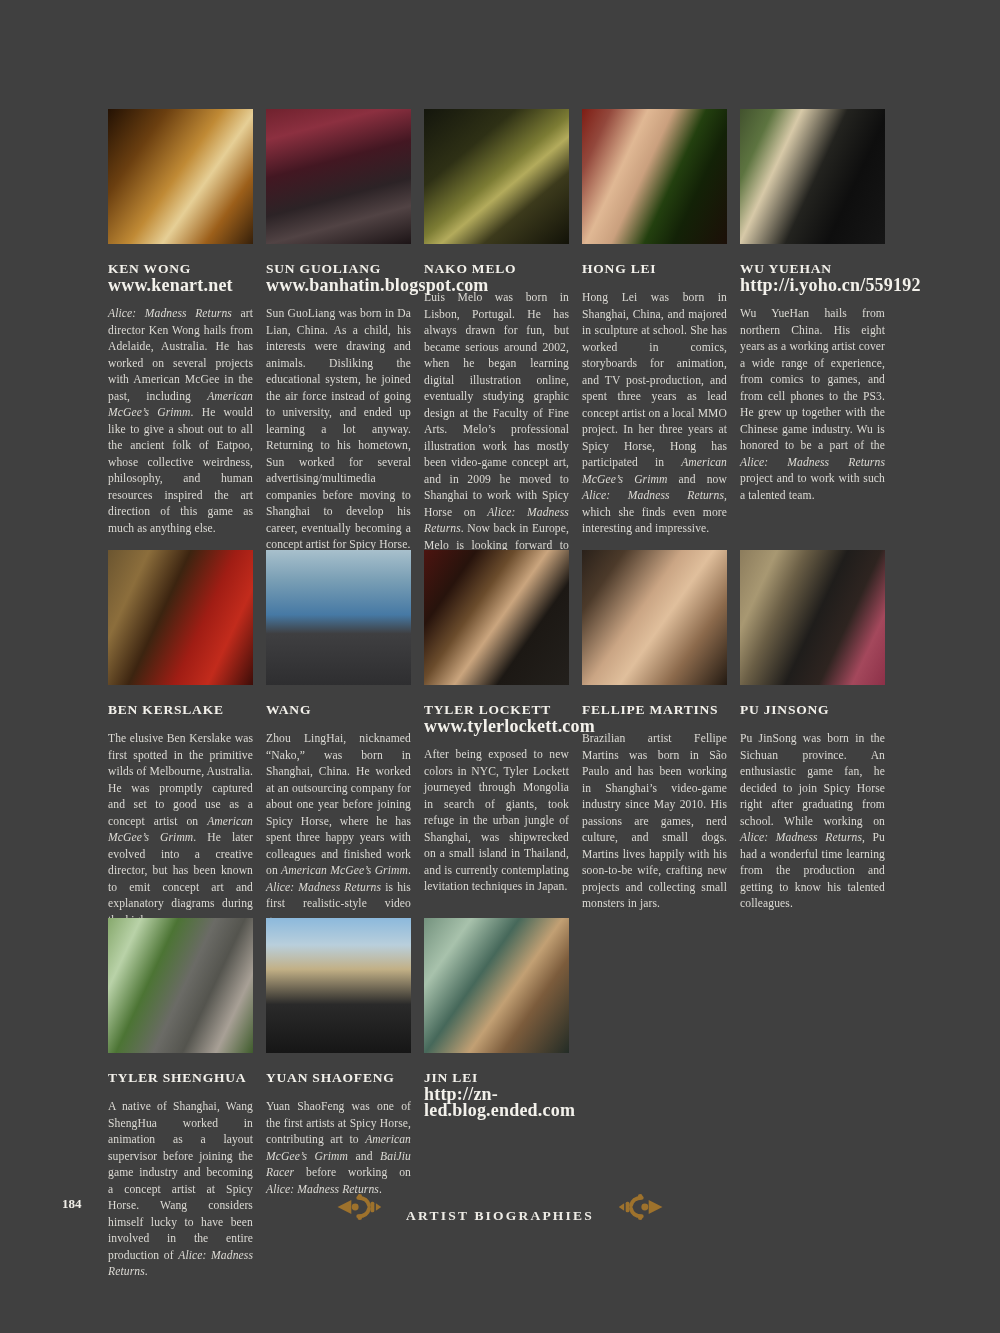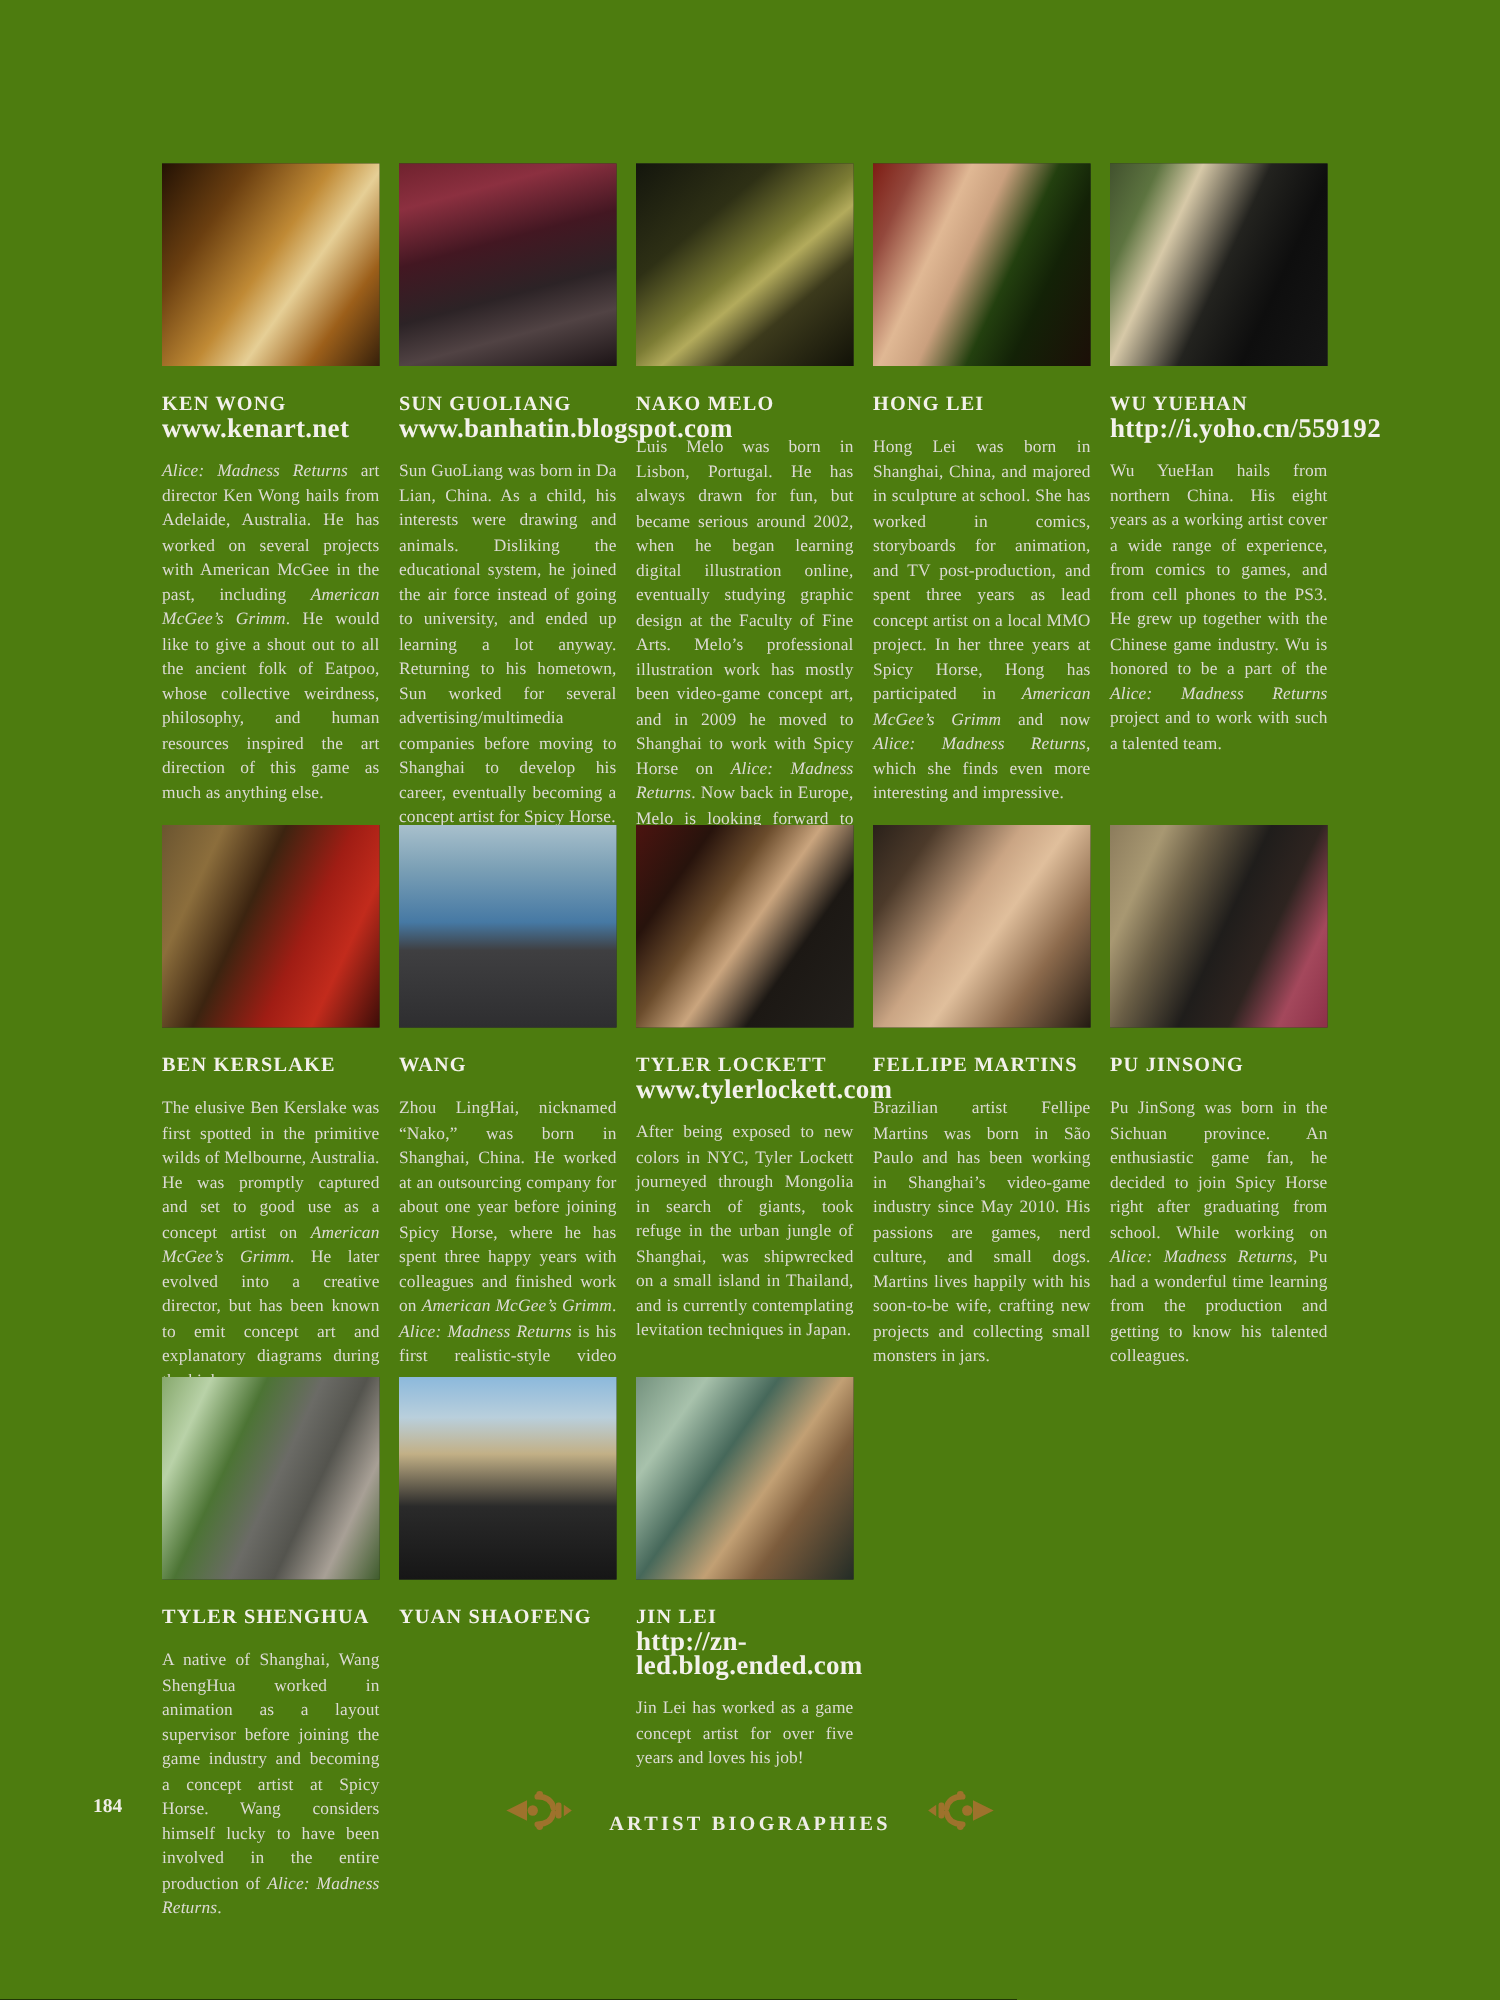--- a/index.html
+++ b/index.html
@@ -1,16 +1,16 @@
 <!DOCTYPE html>
 <html><head>
 <meta charset="utf-8">
 <style>
   html,body{margin:0;padding:0;background:#000;}
-  .page{position:relative;width:1000px;height:1333px;background:#4d7c0f;overflow:hidden;
+  .page{position:relative;width:1000px;height:1333px;background:#404040;overflow:hidden;
         font-family:"Liberation Serif", serif;color:#e9e7e1;}
   .grid{position:absolute;left:108px;width:780px;display:grid;
         grid-template-columns:repeat(5,145px);column-gap:13px;align-items:start;}
   #row1{top:109px;}
   #row2{top:550px;}
   #row3{top:918px;}
   .cell{display:block;}
   .photo{width:145px;height:135px;margin-bottom:17px;background-color:#222;}
   .name{margin:0;font-size:13.5px;font-weight:bold;letter-spacing:.8px;
         line-height:16px;color:#f3f1eb;white-space:nowrap;}
@@ -102,26 +102,26 @@
     <article class="cell">
       <div class="photo" style="background-image: linear-gradient(115deg, rgb(134, 168, 108) 0%, rgb(185, 210, 168) 16%, rgb(76, 116, 52) 34%, rgb(107, 107, 102) 52%, rgb(84, 84, 78) 66%, rgb(168, 160, 150) 82%, rgb(63, 92, 44) 100%);"></div>
       <h2 class="name">TYLER SHENGHUA</h2>
 
       <p class="bio">A native of Shanghai, Wang ShengHua worked in animation as a layout supervisor before joining the game industry and becoming a concept artist at Spicy Horse. Wang considers himself lucky to have been involved in the entire production of <i>Alice: Madness Returns</i>.</p>
     </article>
     <article class="cell">
       <div class="photo" style="background-image: linear-gradient(rgb(140, 185, 220) 0%, rgb(185, 207, 220) 20%, rgb(194, 176, 134) 38%, rgb(42, 42, 42) 64%, rgb(22, 22, 22) 100%);"></div>
       <h2 class="name">YUAN SHAOFENG</h2>
 
+      <p class="bio">Yuan ShaoFeng was one of the first artists at Spicy Horse, contributing art to <i>American McGee’s Grimm</i> and <i>BaiJiu Racer</i> before working on <i>Alice: Madness Returns</i>.</p>
     </article>
     <article class="cell">
       <div class="photo" style="background-image: linear-gradient(125deg, rgb(116, 146, 126) 0%, rgb(168, 194, 172) 20%, rgb(70, 104, 90) 40%, rgb(194, 160, 116) 58%, rgb(124, 92, 60) 72%, rgb(35, 44, 38) 100%);"></div>
       <h2 class="name">JIN LEI</h2>
       <div class="url">http://zn-led.blog.ended.com</div>
-      <p class="bio">Jin Lei has worked as a game concept artist for over five years and loves his job!</p>
     </article>
   </div>
 
   <div class="footer">
     <span class="pagenum">184</span>
     <div class="footer-center">
       <svg class="ornament" viewBox="0 0 60 44">
         <g fill="#9e722c" stroke="none">
           <polygon points="2,22 20,13 20,31"></polygon>
           <circle cx="25" cy="22" r="4.5"></circle>

